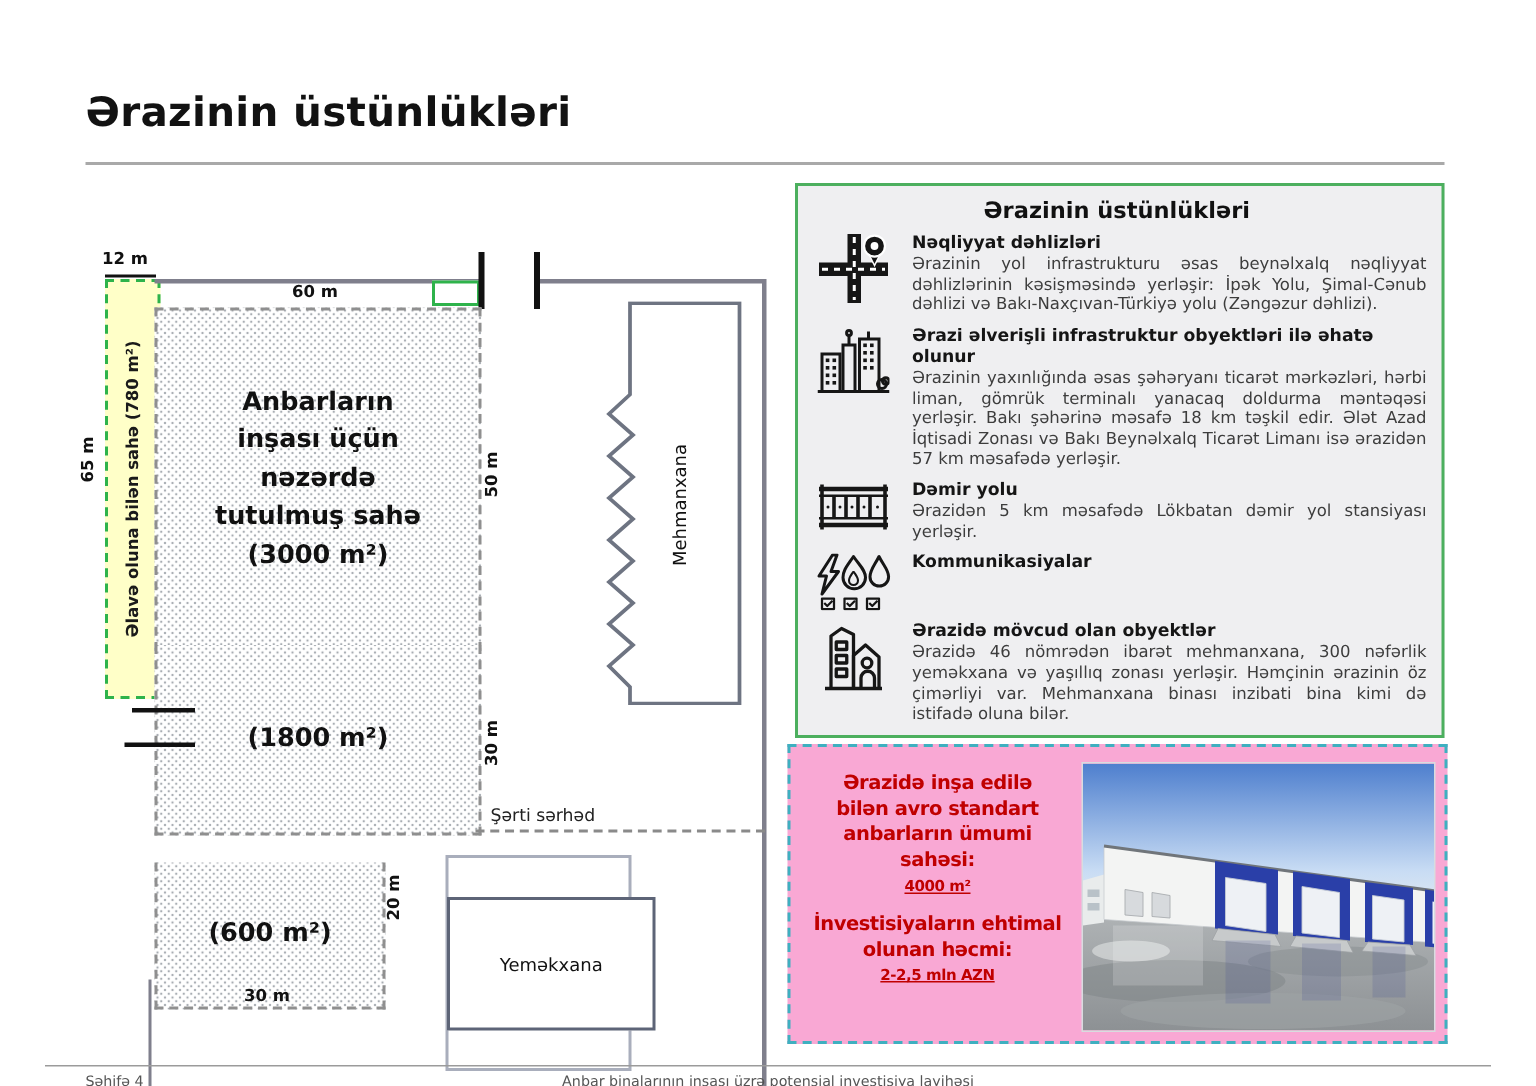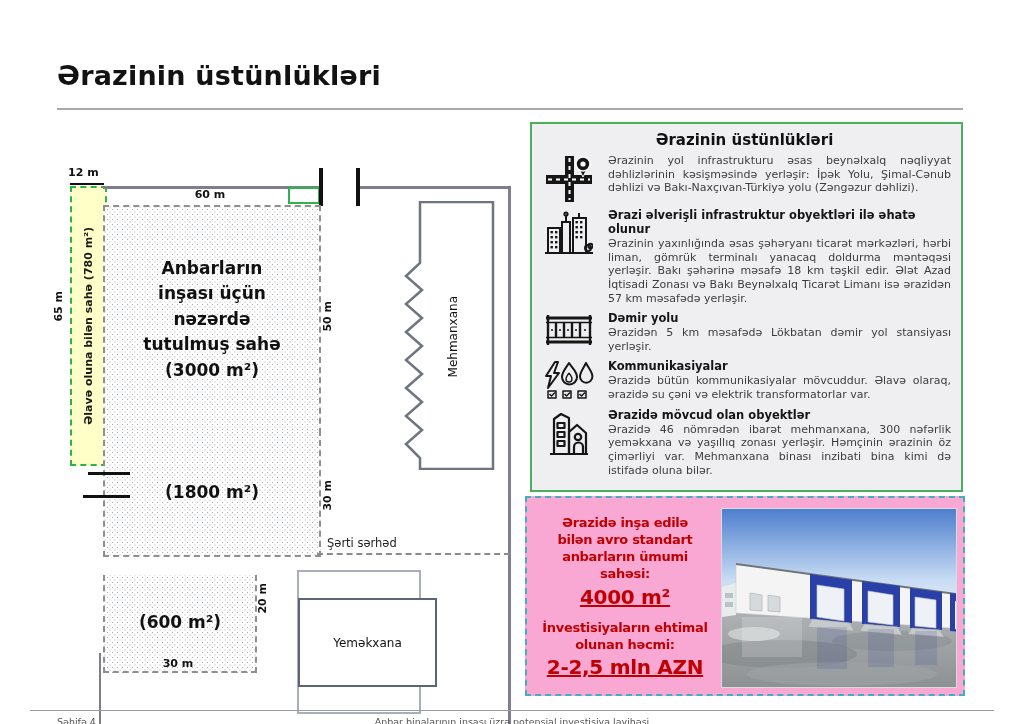--- a/index.html
+++ b/index.html
@@ -30,21 +30,21 @@
   .adv-title{text-align:center;font-size:15px;font-weight:bold;color:#111;margin:2px 0 5px 0;}
   .adv-row{display:flex;gap:8px;margin-bottom:6px;align-items:flex-start;}
   .adv-icon{flex:0 0 62px;display:flex;align-items:center;justify-content:center;padding-top:2px;}
   .adv-text{flex:1;}
   .adv-item-title{font-size:11.5px;font-weight:bold;color:#151515;margin-bottom:1px;}
   .adv-item-body{font-size:11px;line-height:1.24;color:#3d3d3d;text-align:justify;}
   
   .invest-panel{left:525px;top:462px;width:440px;height:200px;border:2.5px dashed #3eb0c0;background:#f9a8d4;box-sizing:border-box;display:flex;gap:6px;padding:10px 6px 8px 8px;}
   .invest-text-col{flex:0 0 180px;text-align:center;color:#c00000;font-weight:bold;font-size:13px;letter-spacing:-.3px;padding-top:6px;}
   .invest-block{white-space:pre-line;line-height:1.32;}
-  .invest-value{display:inline-block;margin-top:2px;font-size:20px;text-decoration:underline;}
+  .invest-value{display:inline-block;margin-top:2px;font-size:10px;text-decoration:underline;}
   .invest-photo{flex:1;border:1px solid #d8dcdf;overflow:hidden;align-self:flex-start;}
   
   .footer-rule{left:30px;top:676px;width:964px;border-top:1.5px solid #9b9b9b;}
   .footer-text{top:682px;font-size:9.5px;color:#555;}
   .footer-center{left:0;width:1024px;text-align:center;}
   svg{display:block;}
 </style>
 </head>
 <body>
 
@@ -122,20 +122,21 @@
         <g stroke="#fff" stroke-width="2" stroke-dasharray="4 4">
           <line x1="23.5" y1="2" x2="23.5" y2="44"></line>
             <line x1="2" y1="23.5" x2="44" y2="23.5"></line>
         </g>
         <path d="M37 21 L31.5 10 h11 Z" fill="#161616" stroke="#fff" stroke-width="1"></path>
         <circle cx="37" cy="8" r="7" fill="#161616" stroke="#fff" stroke-width="1.5"></circle>
         <circle cx="37" cy="8" r="2.6" fill="#fff"></circle>
       </svg>
     </div>
     <div class="adv-text">
+      <div class="adv-item-title">Nəqliyyat dəhlizləri</div>
       <div class="adv-item-body">Ərazinin yol infrastrukturu əsas beynəlxalq nəqliyyat dəhlizlərinin kəsişməsində yerləşir: İpək Yolu, Şimal-Cənub dəhlizi və Bakı-Naxçıvan-Türkiyə yolu (Zəngəzur dəhlizi).</div>
     </div>
   </div>
 
   <div class="adv-row">
     <div class="adv-icon">
       <svg width="48" height="46" viewBox="0 0 48 46" fill="none" stroke="#161616" stroke-width="2">
         <path d="M3 43 V18 h12 v25"></path>
         <path d="M17 43 V12 h8 v31"></path>
         <line x1="21" y1="12" x2="21" y2="5"></line>
@@ -213,21 +214,20 @@
             <path d="M5.5 33 l2 2 l3.5 -3.5"></path>
           <rect x="19" y="30" width="8" height="7"></rect>
             <path d="M20.5 33 l2 2 l3.5 -3.5"></path>
           <rect x="34" y="30" width="8" height="7"></rect>
             <path d="M35.5 33 l2 2 l3.5 -3.5"></path>
         </g>
       </svg>
     </div>
     <div class="adv-text">
       <div class="adv-item-title">Kommunikasiyalar</div>
-      <div class="adv-item-body">Ərazidə bütün kommunikasiyalar mövcuddur. Əlavə olaraq, ərazidə su çəni və elektrik transformatorlar var.</div>
     </div>
   </div>
 
   <div class="adv-row">
     <div class="adv-icon">
       <svg width="42" height="46" viewBox="0 0 42 46" fill="none" stroke="#161616" stroke-width="2.2" stroke-linejoin="round">
         <path d="M6 44 V9 L13 4 L21 8 V44"></path>
         <rect x="9.5" y="13" width="7" height="5"></rect>
         <rect x="9.5" y="22" width="7" height="5"></rect>
         <rect x="9.5" y="31" width="7" height="5"></rect>

